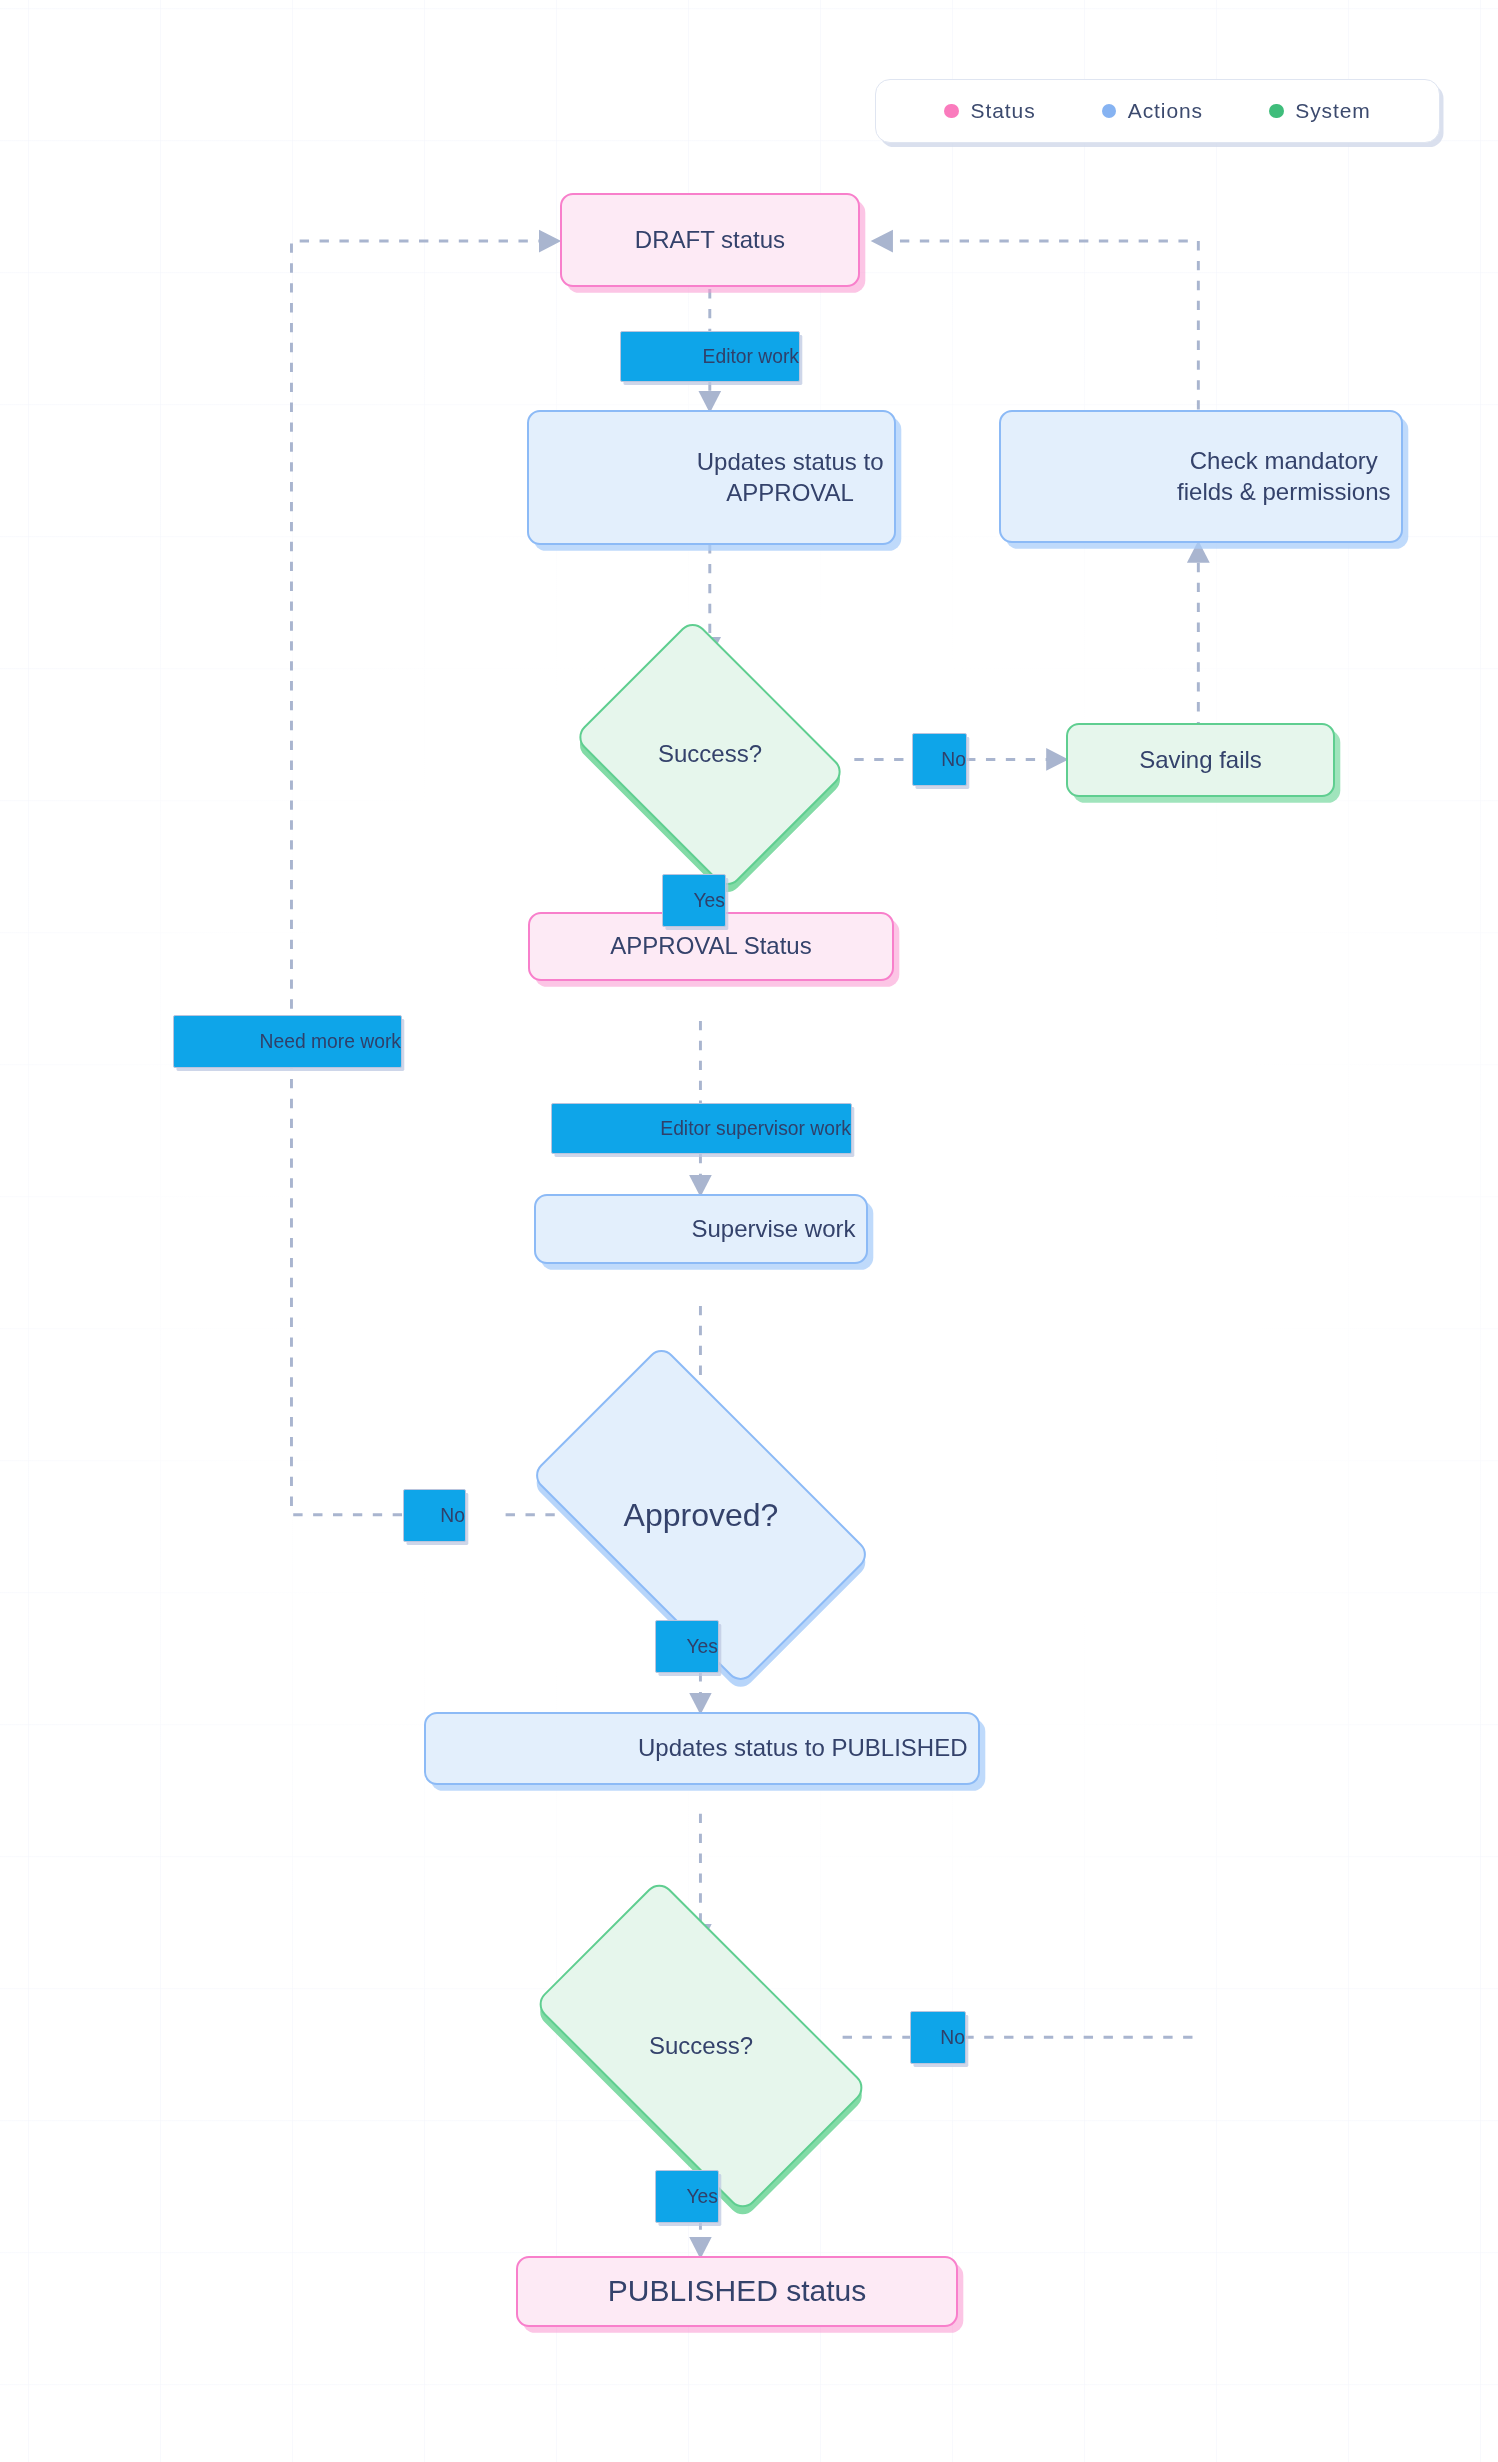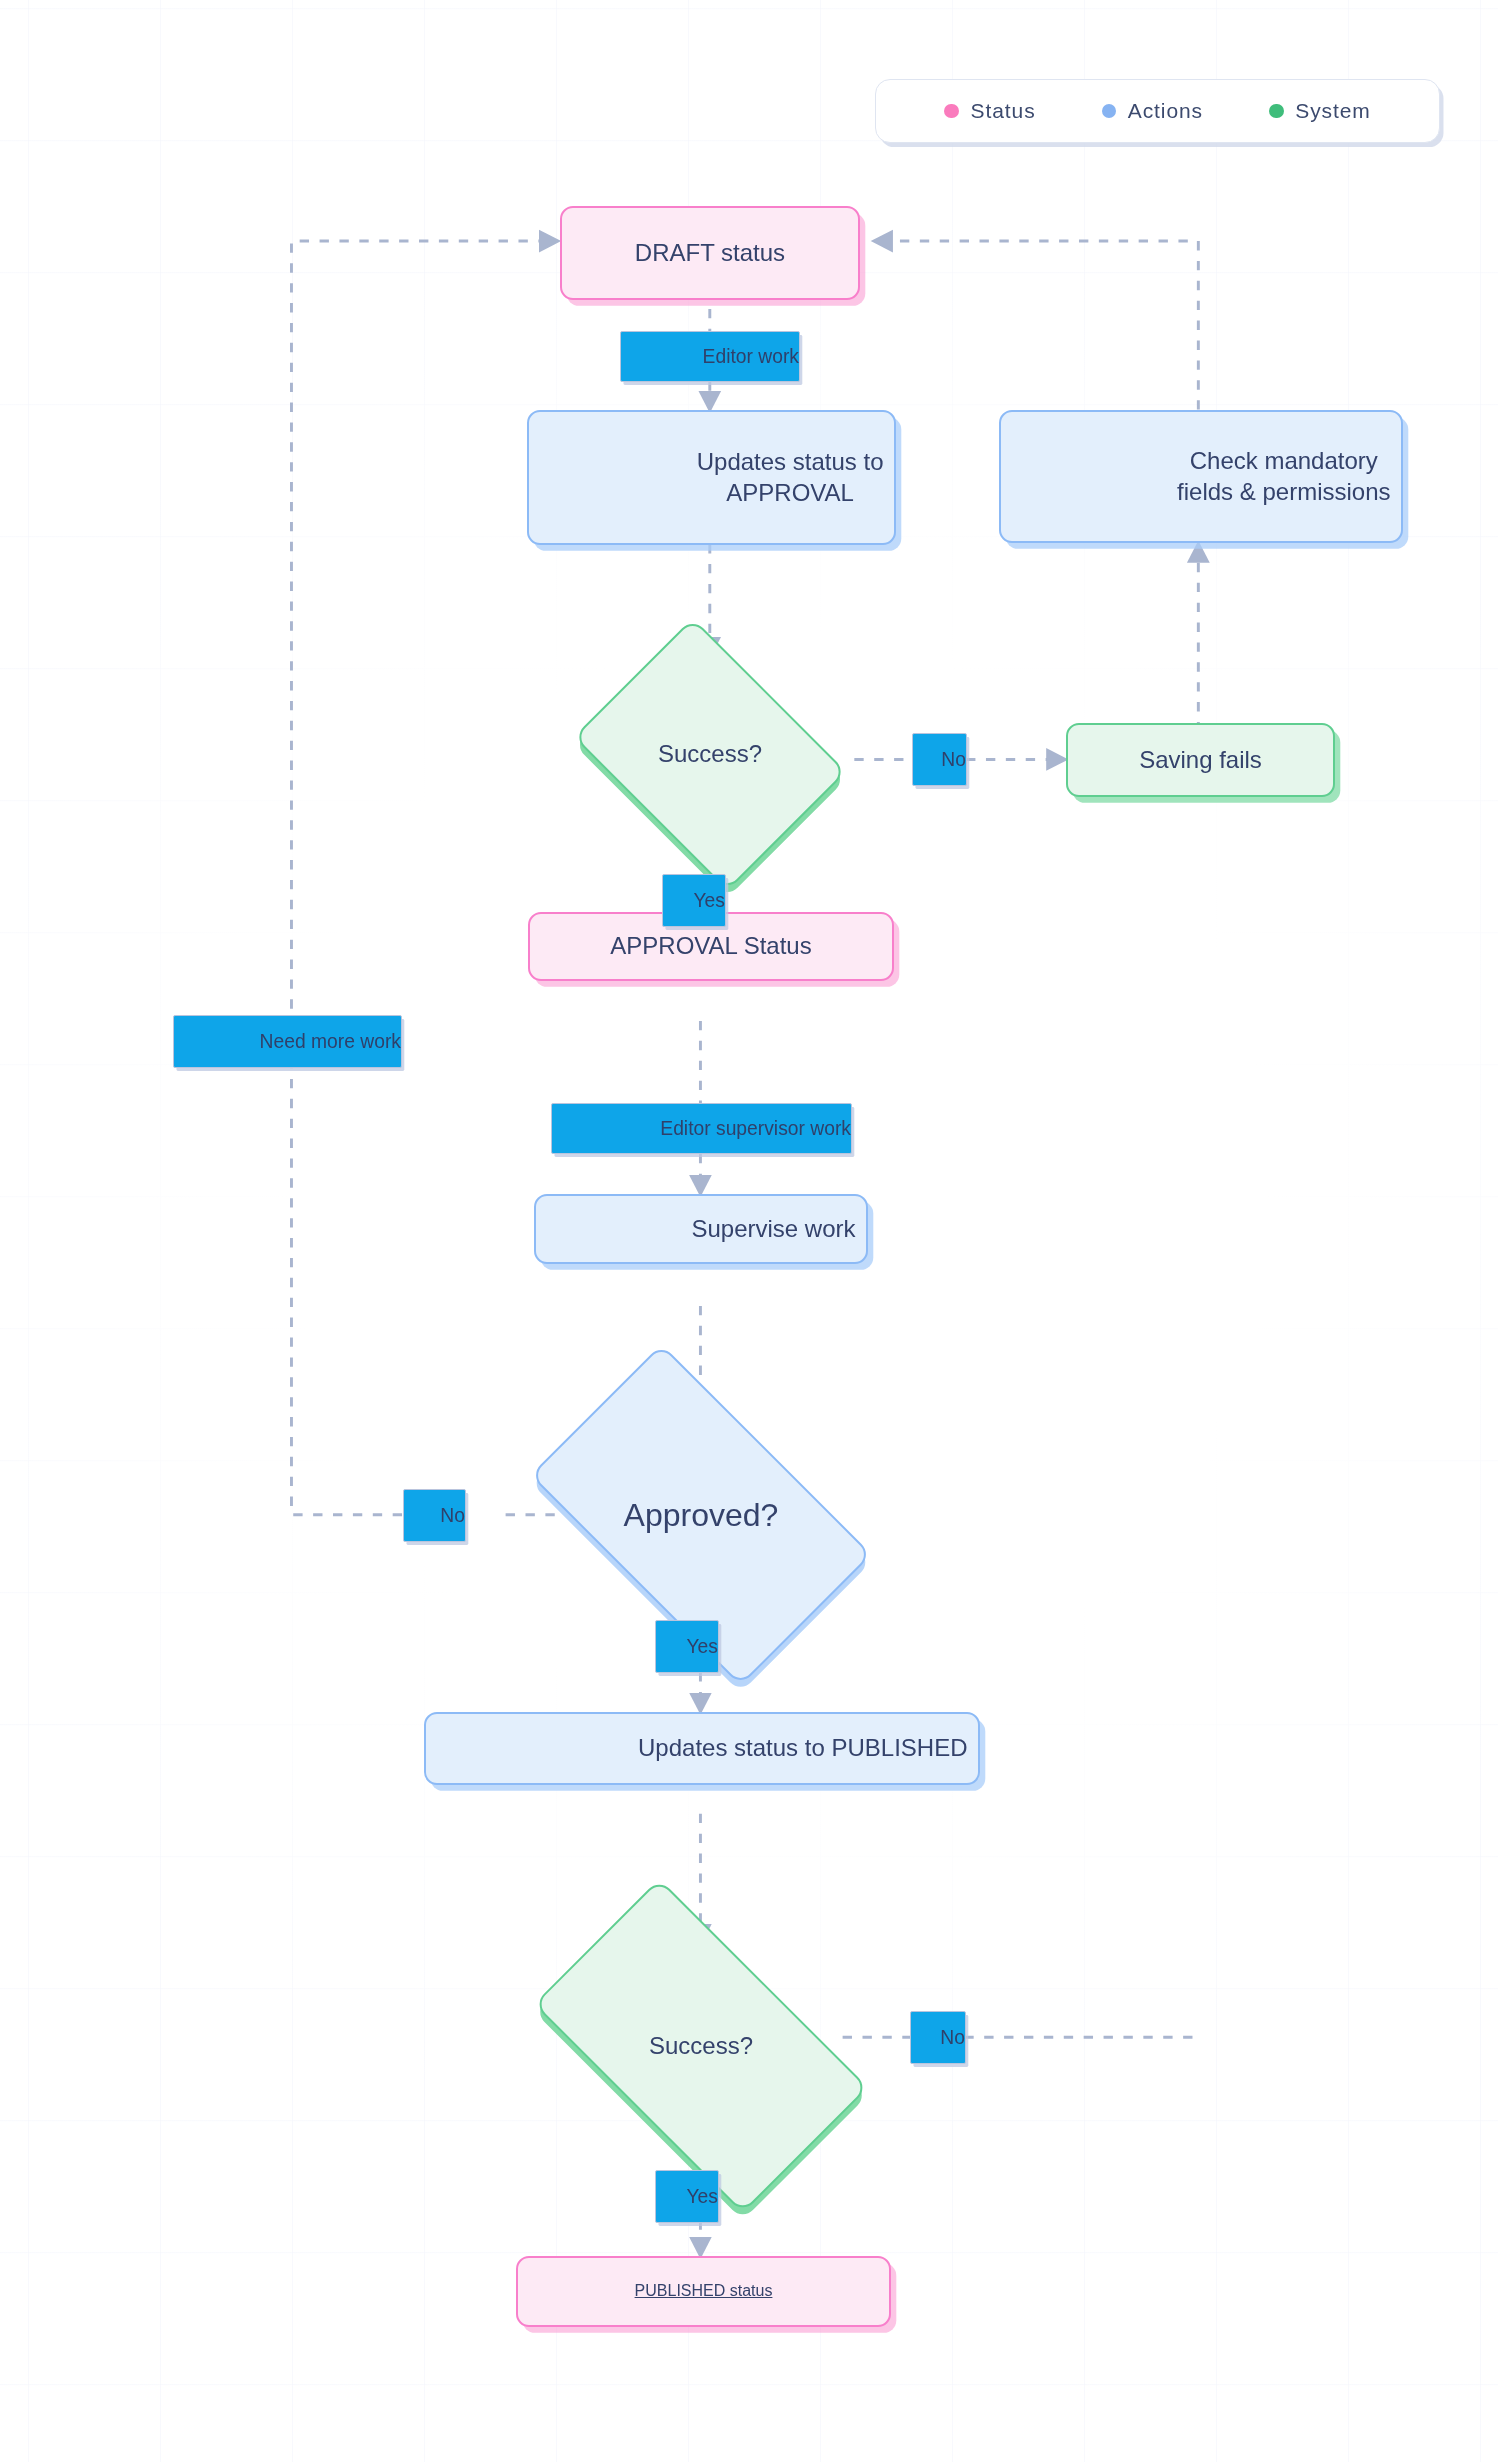--- a/index.html
+++ b/index.html
@@ -156,21 +156,21 @@
       <path d="M1197,3100 L1197,3320" marker-end="url(#arrow)"></path>
 
       <path d="M1440,3482 L1556,3482"></path>
       <path d="M1648,3482 L2048,3482"></path>
 
       <path d="M1197,3648 L1197,3712"></path>
       <path d="M1197,3795 L1197,3855" marker-end="url(#arrow)"></path>
     </g>
   </svg>
 
-  <div class="node rect n-status" style="left:560px; top:206px; width:300px; height:94px; font-size:24px;">
+  <div class="node rect n-status" style="left:560px; top:193px; width:300px; height:94px; font-size:24px;">
     <span class="txt">DRAFT status</span>
   </div>
 
   <div class="node rect n-action" style="left:527px; top:410px; width:369px; height:135px; font-size:24px;">
     <span class="txt">Updates status to
 APPROVAL</span>
   </div>
 
   <div class="node rect n-action" style="left:999px; top:410px; width:404px; height:133px; font-size:24px;">
     <span class="txt">Check mandatory
@@ -201,21 +201,21 @@
 
   <div class="node rect n-action" style="left:424px; top:1712px; width:556px; height:73px; font-size:24px;">
     <span class="txt">Updates status to PUBLISHED</span>
   </div>
 
   <div class="node diamond d-system" style="left:553px; top:1957px; width:296px; height:178px; font-size:24px;">
     <span class="dshape"></span>
     <span class="dlabel">Success?</span>
   </div>
 
-  <div class="node rect n-status" style="left:516px; top:2256px; width:375px; height:71px; font-size:16px;text-decoration:underline;">
+  <div class="node rect n-status" style="left:516px; top:2256px; width:442px; height:71px; font-size:30px;">
     <span class="txt">PUBLISHED status</span>
   </div>
 
   <div class="chip" style="left:620px; top:331px; width:180px; height:51px; font-size:19.3px;">
     <span>Editor work</span>
   </div>
 
   <div class="chip" style="left:912px; top:733px; width:55px; height:53px; font-size:19.3px;">
     <span>No</span>
   </div>

